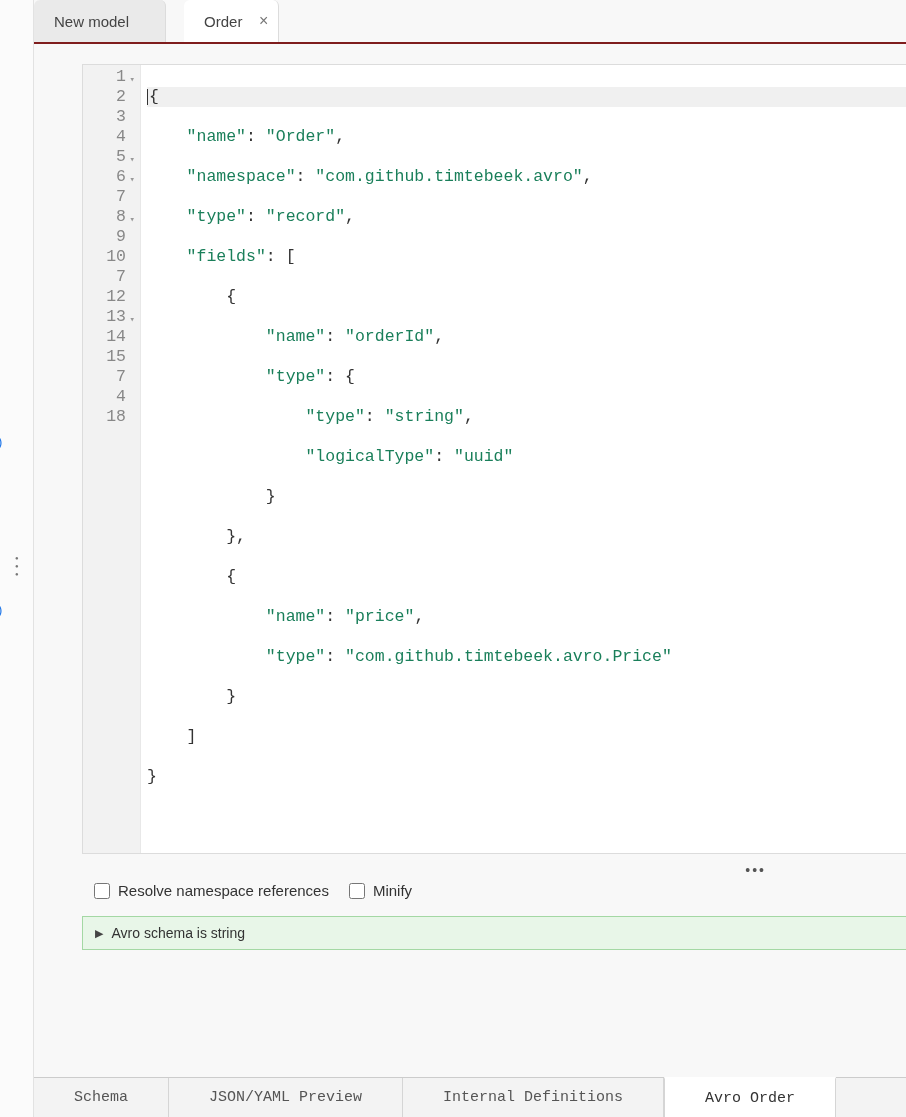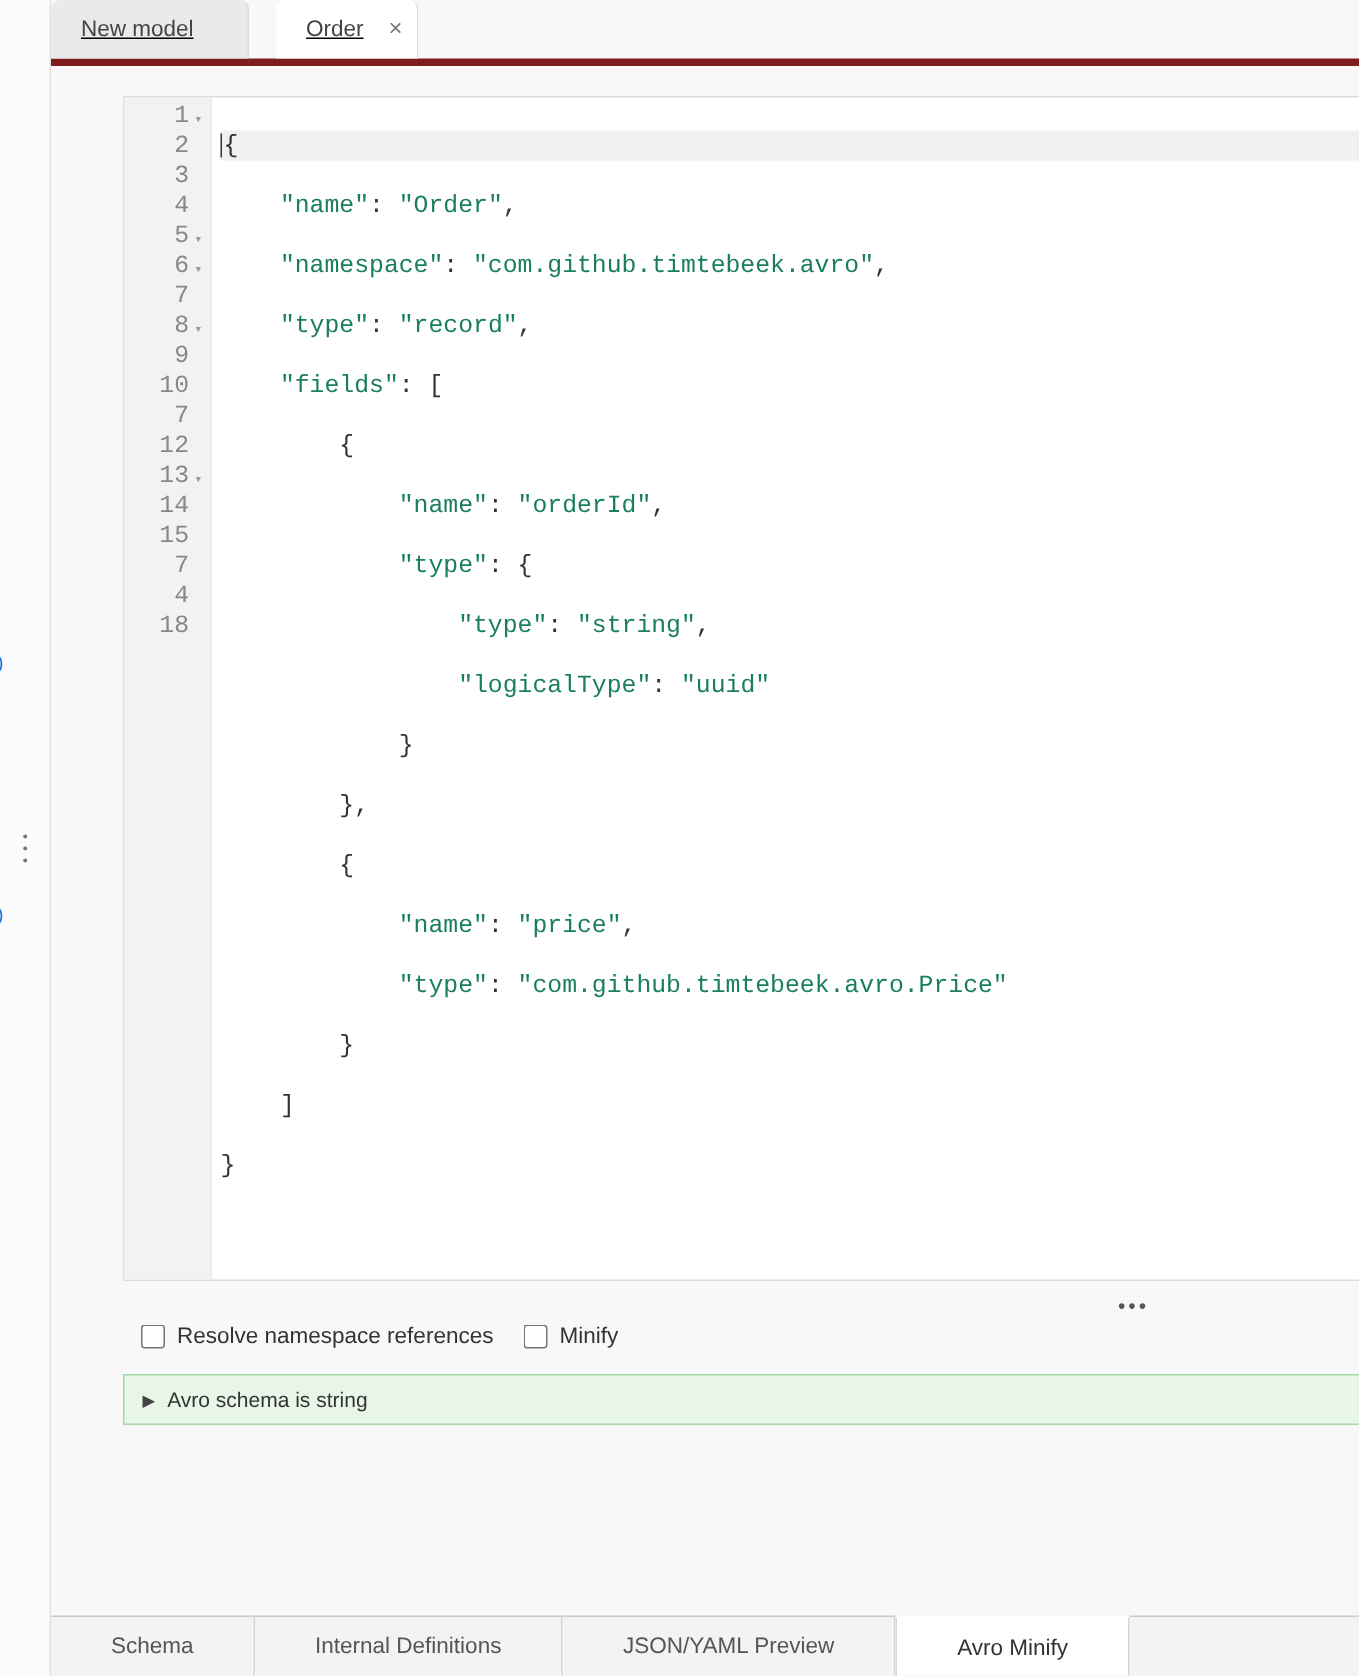--- a/index.html
+++ b/index.html
@@ -4,21 +4,21 @@
 <style>
   * { box-sizing: border-box; margin: 0; padding: 0; }
   html, body { width: 906px; height: 1117px; font-family: "Segoe UI", Arial, sans-serif; background: #f4f4f4; overflow: hidden; }
   .root { display: flex; width: 100%; height: 100%; }
   .leftrail { width: 34px; background: #fbfbfb; border-right: 1px solid #e2e2e2; position: relative; }
   .leftrail .blue { position: absolute; left: -2px; color: #1a73e8; font-size: 13px; }
   .leftrail .blue.a { top: 434px; }
   .leftrail .blue.b { top: 602px; }
   .leftrail .dots { position: absolute; left: 15px; top: 555px; color: #777; display: flex; flex-direction: column; gap: 2px; font-size: 6px; line-height: 6px; }
   .main { flex: 1; display: flex; flex-direction: column; background: #f8f8f8; }
-  .toptabs { height: 44px; display: flex; align-items: stretch; border-bottom: 5px solid #7f1d1d; text-decoration: underline; }
+  .toptabs { height: 44px; display: flex; align-items: stretch; border-bottom: 2px solid #7f1d1d; }
   .toptab { display: flex; align-items: center; padding: 0 36px 0 20px; color: #444; font-size: 15px; border-right: 1px solid #dcdcdc; background: #eaeaea; cursor: pointer; position: relative; border-top-left-radius: 6px; border-top-right-radius: 6px; }
   .toptab.active { background: #fff; margin-left: 18px; }
   .toptab .close { position: absolute; right: 10px; color: #777; font-size: 16px; line-height: 1; }
   .workspace { flex: 1; position: relative; padding: 16px 0 0 16px; }
   .editor-card { position: absolute; left: 48px; top: 20px; right: 0; height: 790px; border: 1px solid #dcdcdc; border-right: none; background: #fff; }
   .editor { display: flex; height: 100%; font-family: Consolas, "Courier New", monospace; font-size: 16.5px; line-height: 20px; }
   .gutter { width: 58px; background: #f2f2f2; text-align: right; color: #888; padding: 2px 4px 0 0; border-right: 1px solid #e8e8e8; user-select: none; }
   .gutter .ln { height: 20px; padding-right: 10px; position: relative; }
   .gutter .ln .fold { position: absolute; right: 1px; top: 3px; font-size: 9px; color: #999; }
   .code { flex: 1; padding: 2px 0 0 6px; white-space: pre; color: #333; }
@@ -27,21 +27,21 @@
   .k { color: #1a7f5a; }  
   .s { color: #1a7f5a; }  
   .p { color: #333; }     
   .caret { display:inline-block; width:1px; height:16px; background:#333; vertical-align:middle; margin-right:1px; }
   .drag-dots { position: absolute; left: 0; right: 0; top: 818px; text-align: right; padding-right: 140px; color: #555; font-size: 14px; letter-spacing: 2px; }
   .opts { position: absolute; left: 60px; top: 838px; right: 0; display: flex; gap: 20px; align-items: center; font-size: 15px; color: #333; }
   .opts label { display: flex; align-items: center; gap: 8px; cursor: pointer; }
   .opts input[type=checkbox] { width: 16px; height: 16px; }
   .status { position: absolute; left: 48px; top: 872px; right: 0; border: 1px solid #a4d8a4; border-right: none; background: #e8f6e8; padding: 8px 12px; color: #333; font-size: 14px; display: flex; align-items: center; gap: 8px; }
   .status .tri { font-size: 11px; color: #444; }
-  .bottomtabs { height: 40px; display: flex; align-items: stretch; border-top: 1px solid #ccc; background: #f3f3f3; }
+  .bottomtabs { height: 40px; display: flex; align-items: stretch; border-top: 1px solid #ccc; background: #f3f3f3; font-family: Liberation Mono, monospace; }
   .btab { flex: 0 0 auto; display: flex; align-items: center; padding: 0 40px; color: #555; font-size: 15px; border-right: 1px solid #d5d5d5; cursor: pointer; position: relative; }
   .btab.active { background: #fff; color: #333; border-top: 2px solid #fff; margin-top: -1px; border-left: 1px solid #d5d5d5; }
 </style>
 </head>
 <body>
 
 <div class="root">
   <div class="leftrail">
     <div class="blue a">)</div>
     <div class="dots">
@@ -128,23 +128,23 @@
         <span>Avro schema is string</span>
       </div>
 
     </div>
 
     <div class="bottomtabs">
       <div class="btab">
           <span>Schema</span>
         </div>
       <div class="btab">
+          <span>JSON/YAML Preview</span>
+        </div>
+      <div class="btab">
           <span>Internal Definitions</span>
         </div>
-      <div class="btab">
-          <span>JSON/YAML Preview</span>
-        </div>
       <div class="btab active">
-          <span>Avro Minify</span>
+          <span>Avro Order</span>
         </div>
     </div>
   </div>
 </div>
 
 </body></html>

